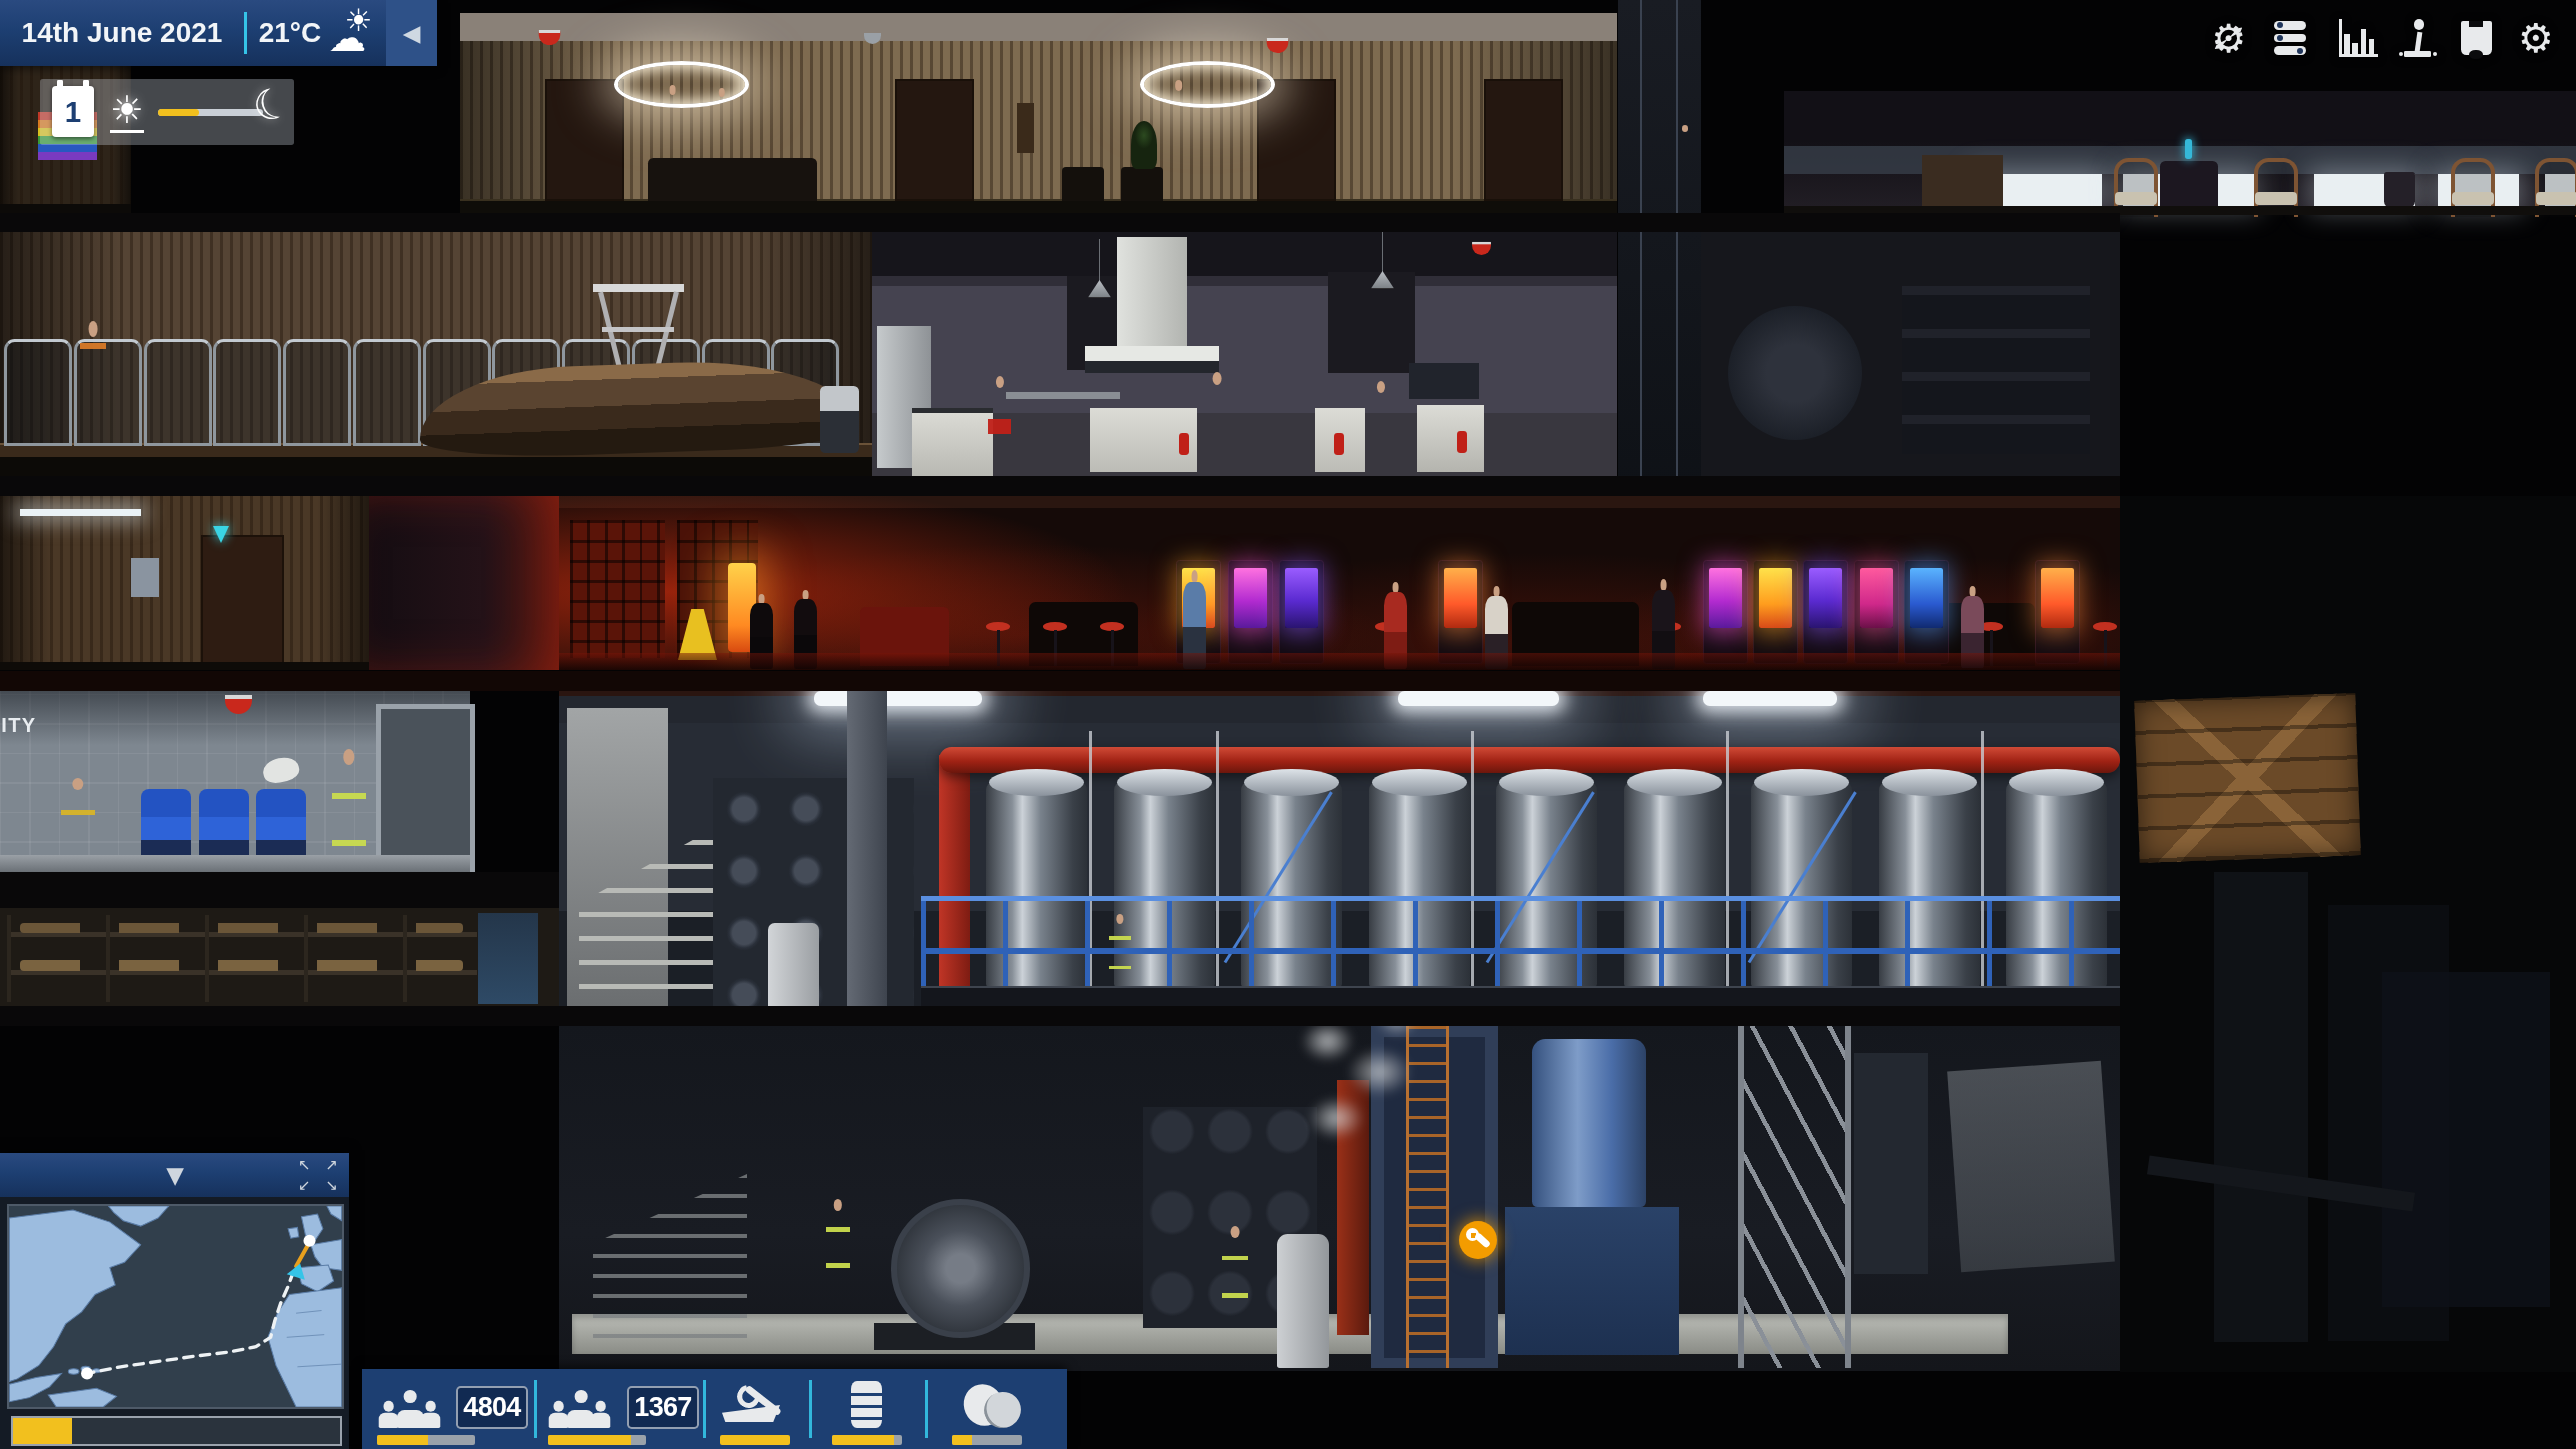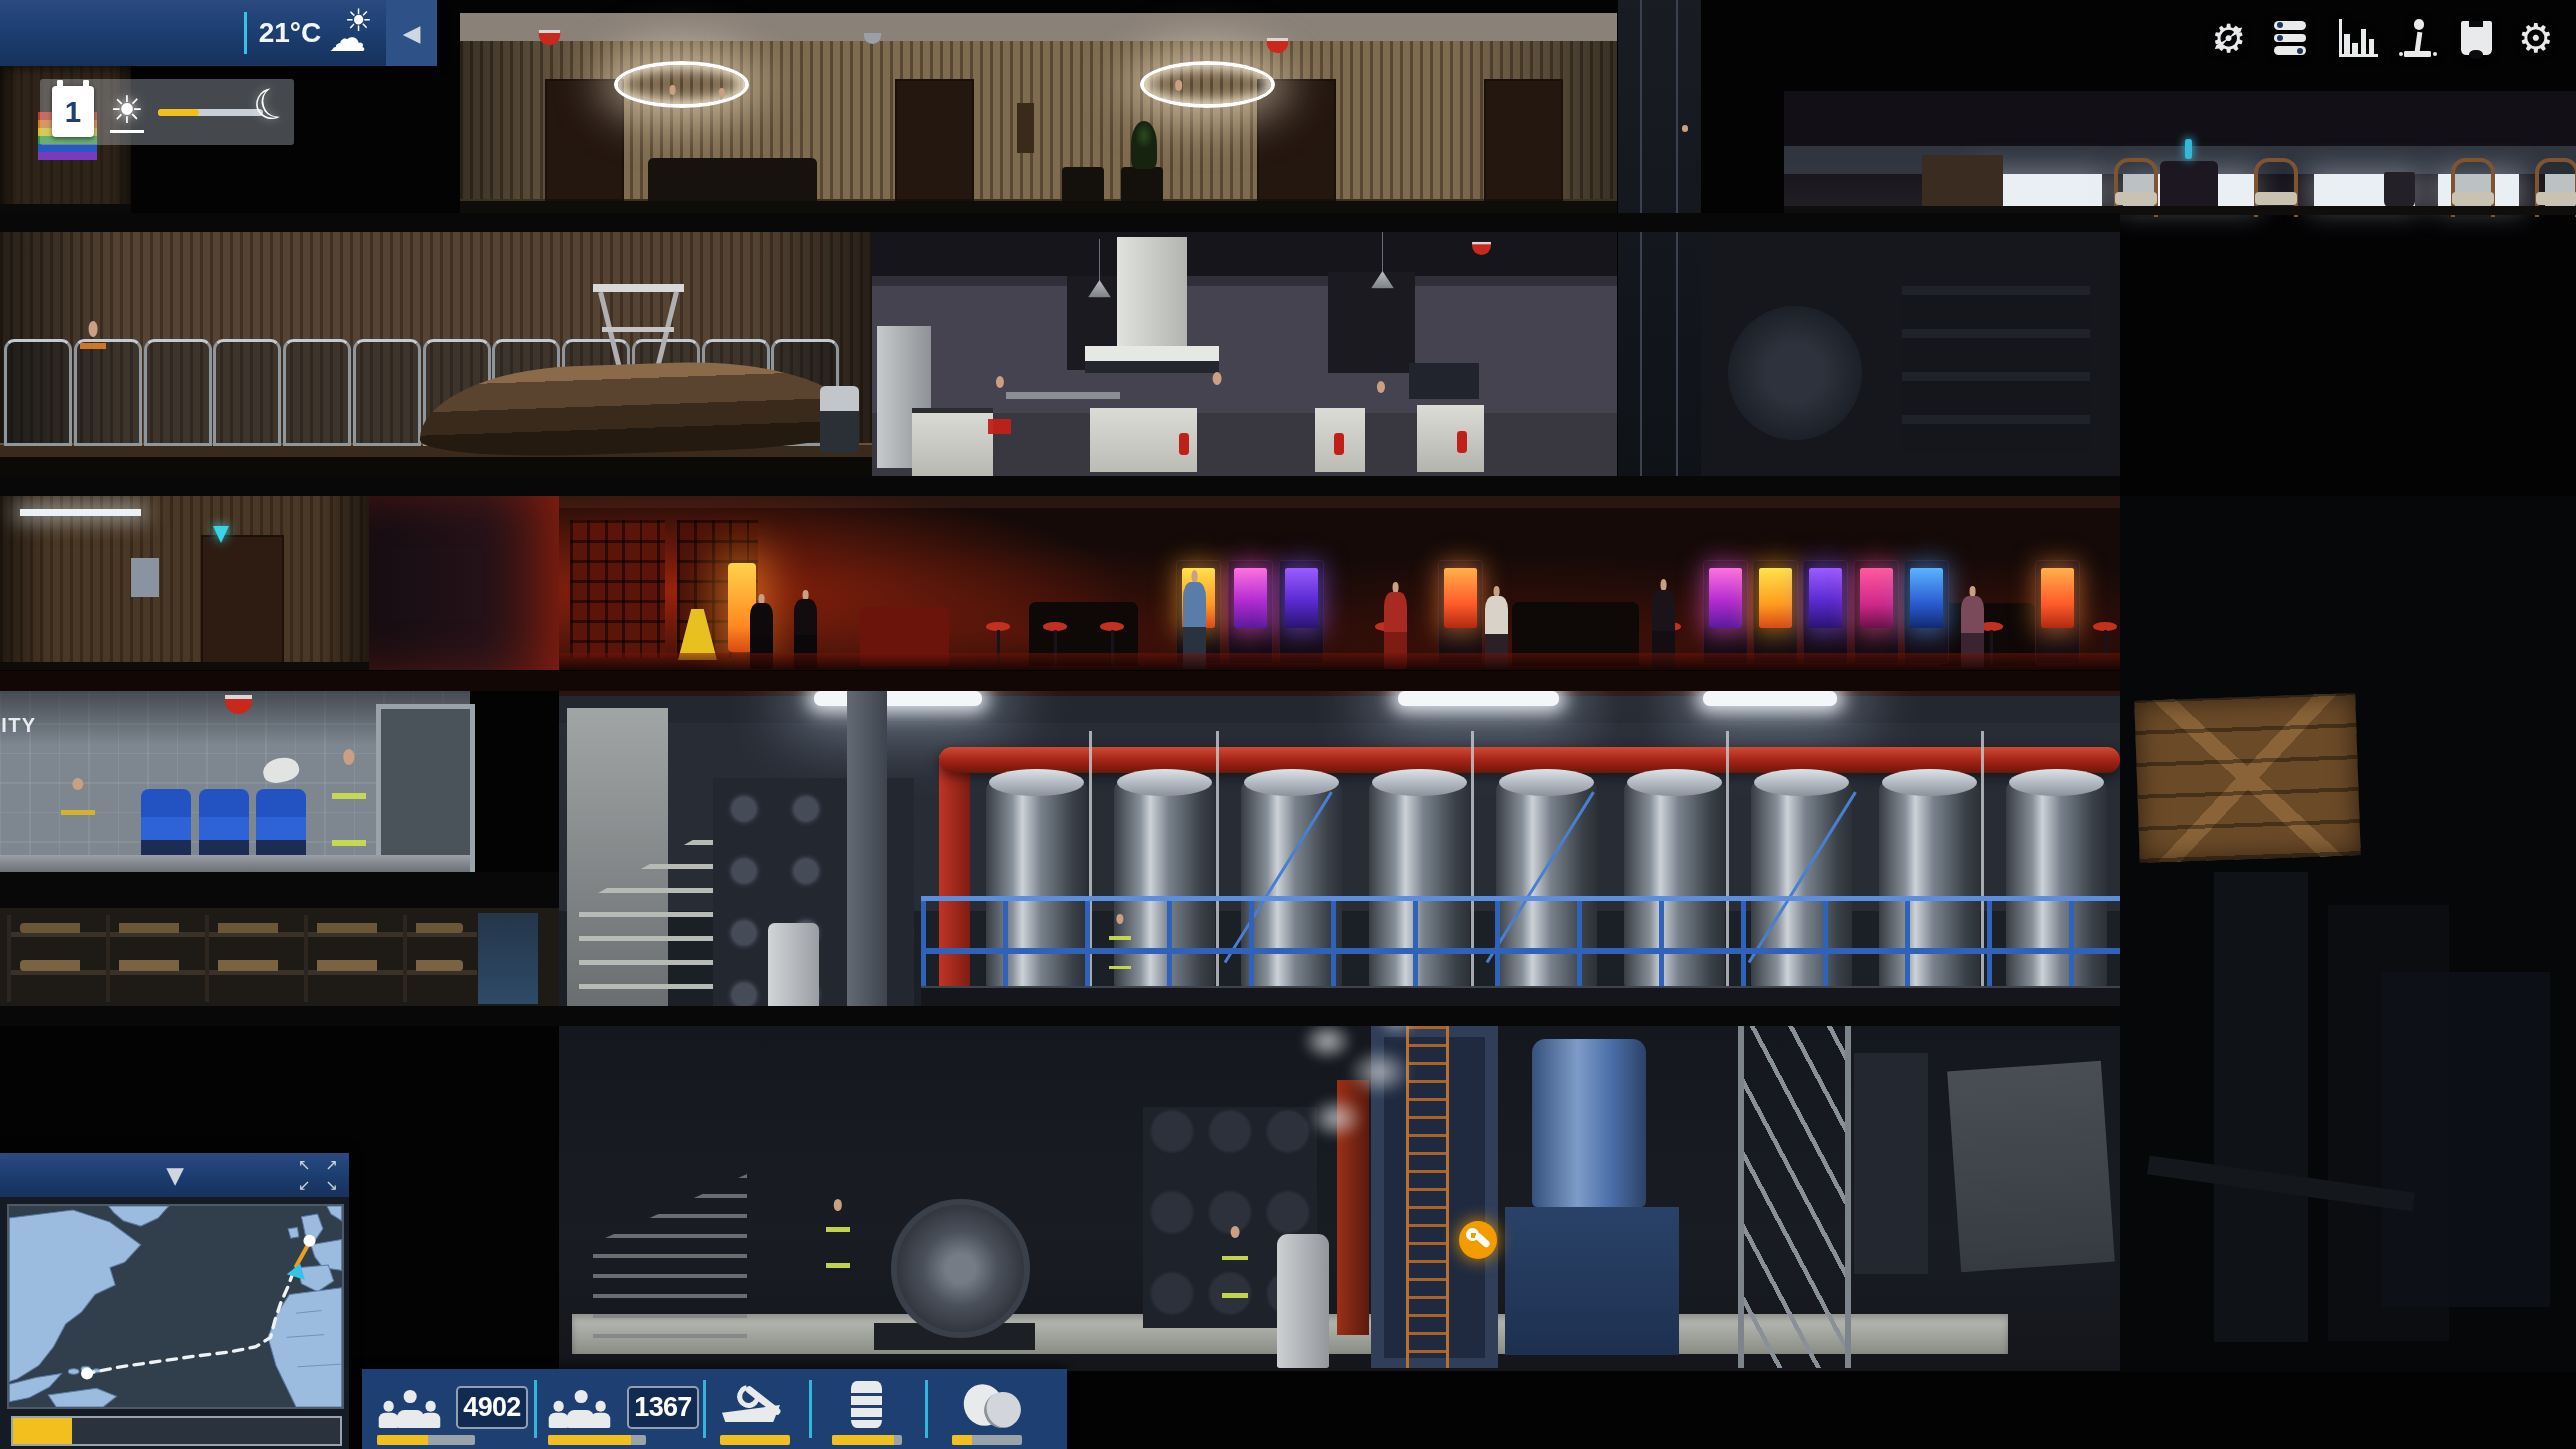--- a/index.html
+++ b/index.html
@@ -429,20 +429,21 @@
     <div class="abs sep" style="left:0;top:476px;width:2120px;height:20px"></div>
     <div class="abs sep" style="left:0;top:671px;width:2120px;height:20px;background:#120705"></div>
     <div class="abs sep" style="left:0;top:872px;width:559px;height:36px"></div>
     <div class="abs sep" style="left:0;top:1006px;width:2120px;height:20px"></div>
     <div class="abs" style="left:0;top:1372px;width:2576px;height:77px;background:#030304"></div>
   </div>
 
   <div class="abs vig" style="inset:0"></div>
 
   <div class="abs panelnavy" style="left:0;top:0;width:437px;height:66px;box-shadow:0 2.7px 9.4px rgba(0,0,0,.6)">
+    <div class="abs" style="left:0;top:0;width:244px;height:66px;display:flex;align-items:center;justify-content:center;font-size:28px;font-weight:700;color:#f2f5f8">14th June 2021</div>
     <div class="abs" style="left:244px;top:12px;width:2.7px;height:42px;background:var(--accent-cyan)"></div>
     <div class="abs" style="left:254px;top:0;width:72px;height:66px;display:flex;align-items:center;justify-content:center;font-size:28px;font-weight:700;color:#f2f5f8">21°C</div>
     <div class="abs" style="left:327px;top:4px;width:58px;height:58px">
       <span class="glyph abs" style="left:17.4px;top:1.3px;font-size:31px;color:#fff">☀</span>
       <span class="glyph abs" style="left:1.3px;top:14.8px;font-size:38px;color:#fff">☁</span>
     </div>
     <div class="abs" style="left:386px;top:0;width:51px;height:66px;background:#2e5188;display:flex;align-items:center;justify-content:center">
       <span class="glyph" style="font-size:23px;color:#cfd8e2">◀</span>
     </div>
   </div>
@@ -553,21 +554,21 @@
     <div class="statdiv" style="left:341px"></div>
     <div class="statdiv" style="left:447px"></div>
     <div class="statdiv" style="left:563px"></div>
 
     <div class="abs" style="left:0;top:0;width:172px;height:81px">
       <div class="abs" style="left:14.8px;top:16px;width:74px;height:43px">
         <div class="pp" style="left:0;transform:scale(.85);transform-origin:bottom"></div>
         <div class="pp" style="left:42px;transform:scale(.85);transform-origin:bottom"></div>
         <div class="pp" style="left:20px;width:27px;height:38px"></div>
       </div>
-      <div class="valbox" style="left:94px;top:17.4px;width:68px">4902</div>
+      <div class="valbox" style="left:94px;top:17.4px;width:68px">4804</div>
       <div class="gauge" style="left:14.8px;top:66px;width:98px">
         <div class="fill" style="width: 52%;"></div>
         </div>
     </div>
 
     <div class="abs" style="left:172px;top:0;width:169px;height:81px">
       <div class="abs" style="left:13.4px;top:16px;width:74px;height:43px">
         <div class="pp" style="left:0;transform:scale(.85);transform-origin:bottom"></div>
         <div class="pp" style="left:42px;transform:scale(.85);transform-origin:bottom"></div>
         <div class="pp" style="left:20px;width:27px;height:38px"></div>

